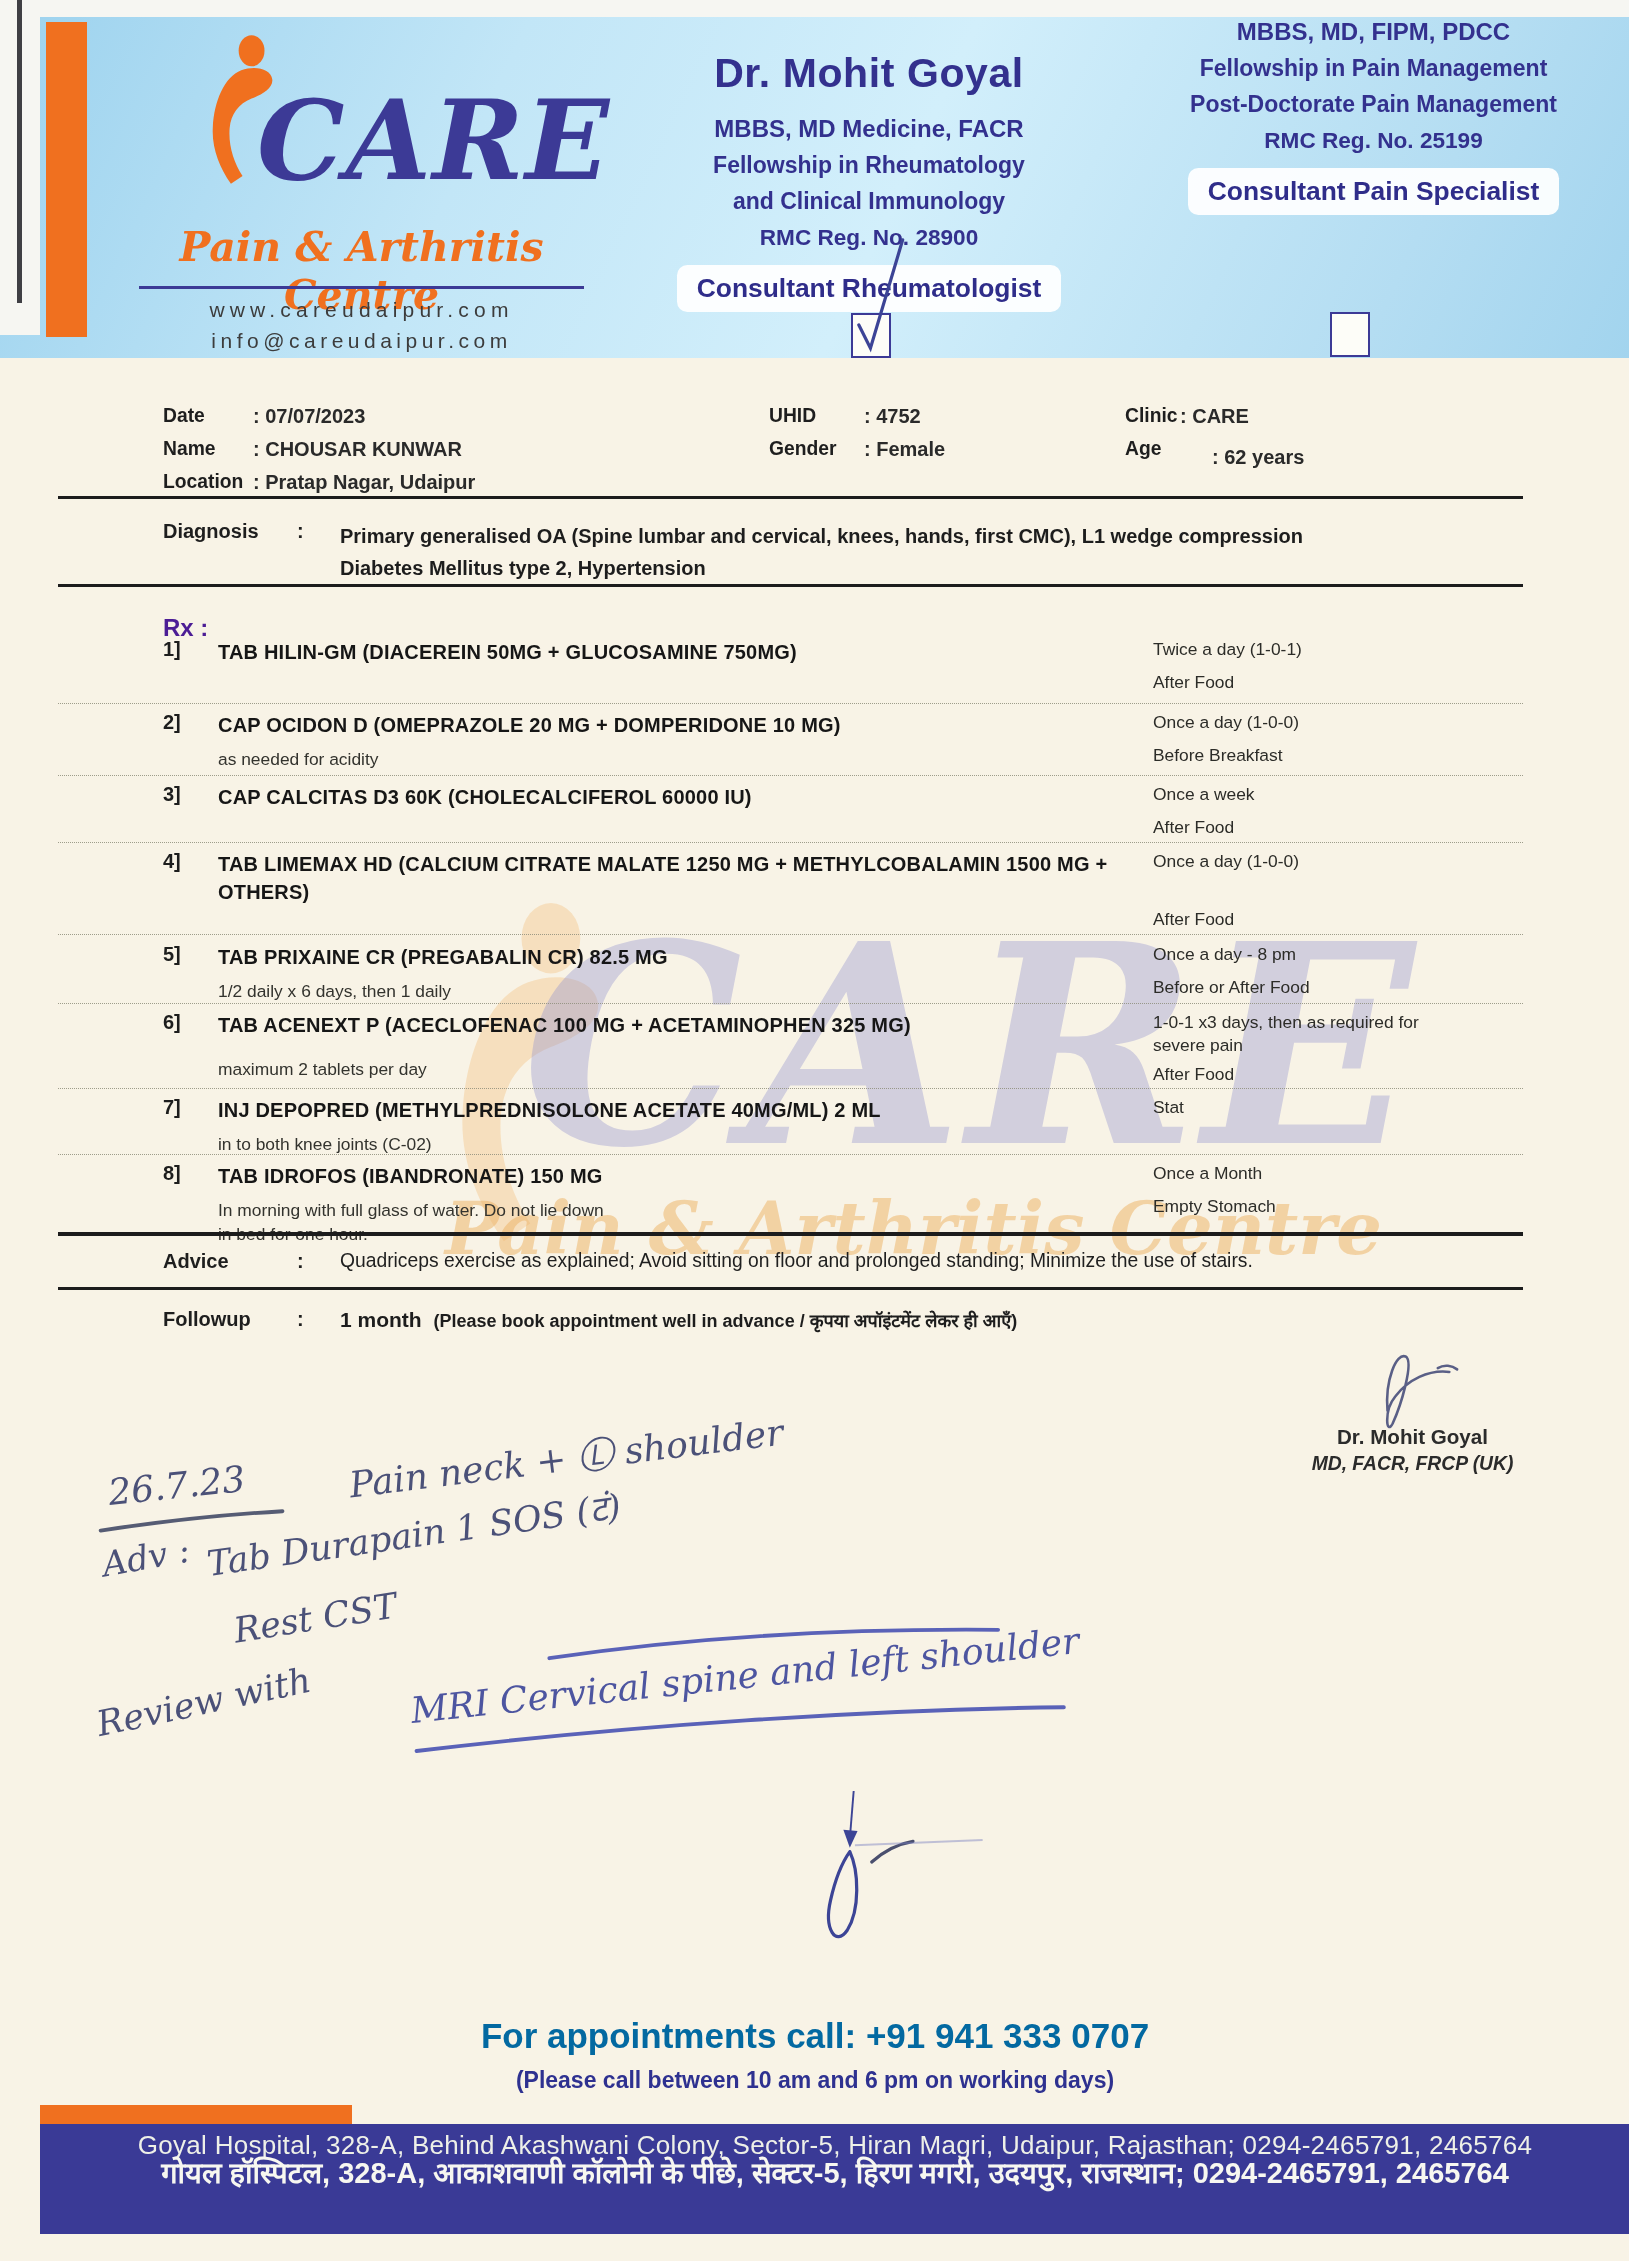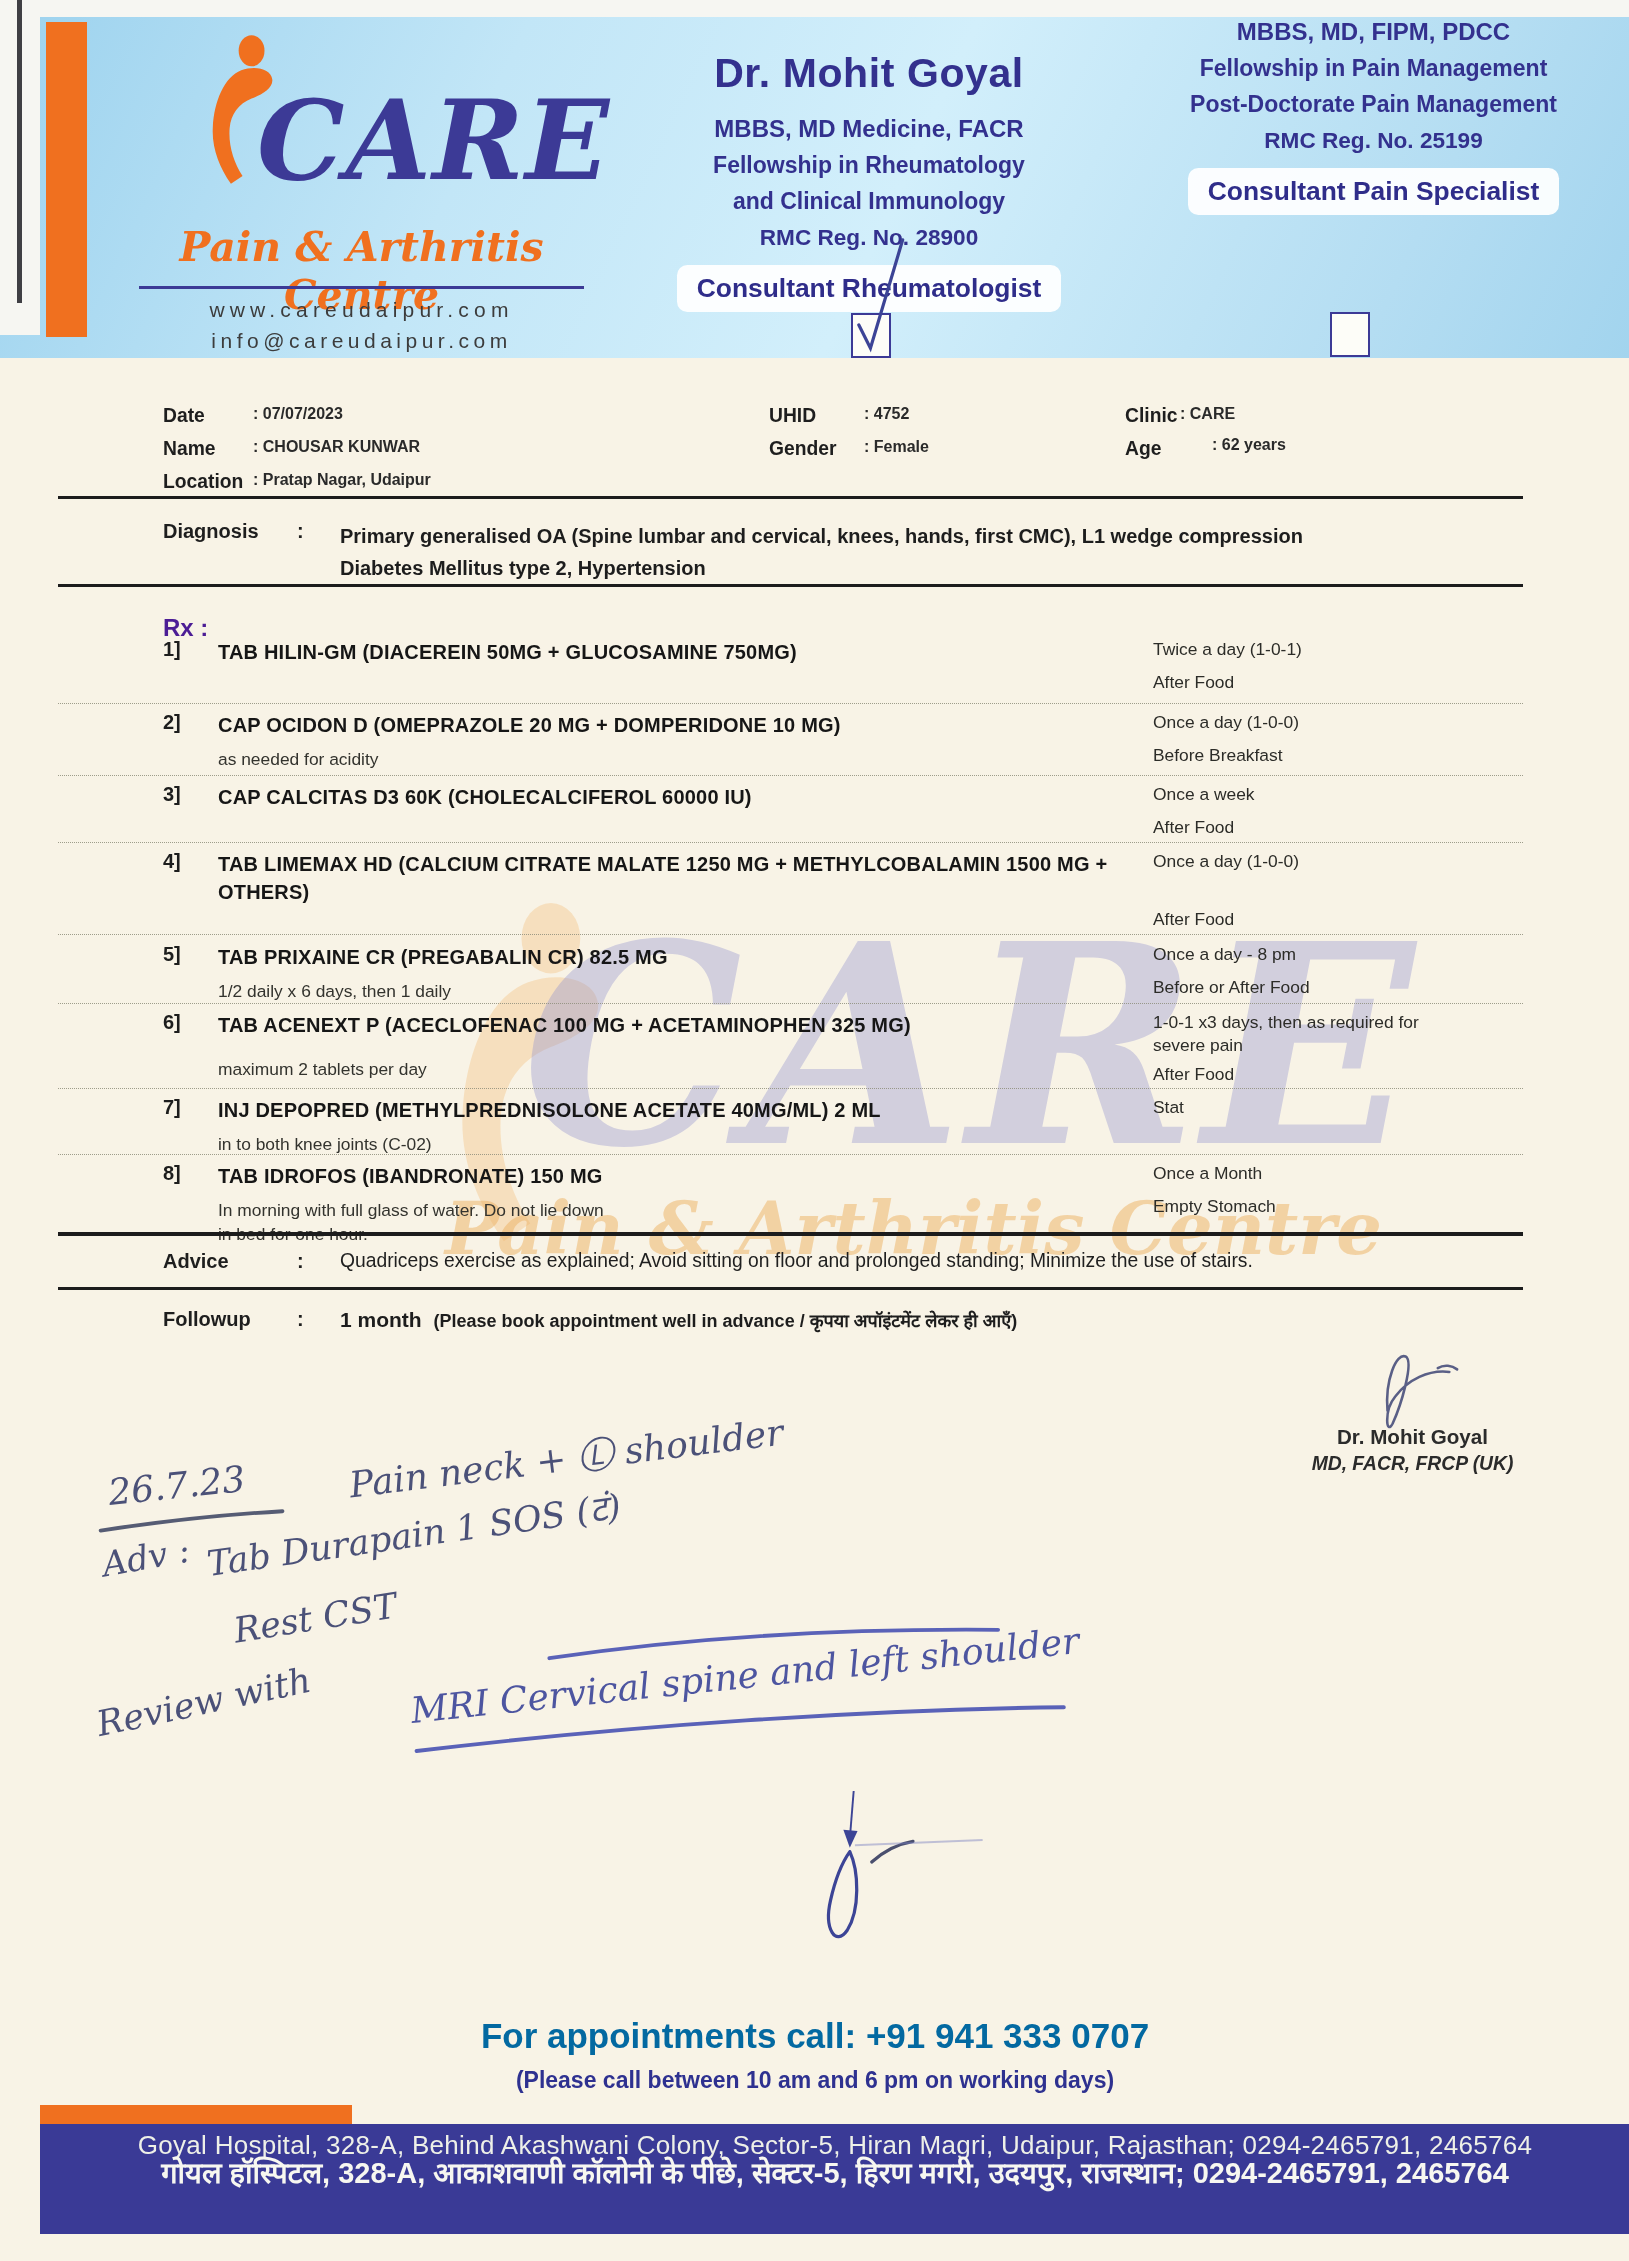--- a/index.html
+++ b/index.html
@@ -28,21 +28,21 @@
   .doc-block{position:absolute;top:0;height:358px;text-align:center;color:#33318e;}
   .doc-name{font-size:41px;font-weight:bold;margin-top:50px;letter-spacing:0.6px;}
   .doc-degrees{font-size:24px;font-weight:bold;margin-top:18px;}
   .doc-line{font-size:23px;font-weight:600;margin-top:9px;}
   .doc-reg{font-size:22.6px;font-weight:600;margin-top:10.3px;}
   .doc-box{display:inline-block;margin-top:14px;background:rgba(255,255,255,.93);
     border-radius:10.3px;padding:7.7px 19.3px;font-size:26.4px;font-weight:bold;color:#2f2d8a;}
   .checkbox{position:absolute;width:36px;height:41px;background:#fdfdf8;border:2.6px solid #3c3a96;}
   
   .lbl{font-weight:bold;font-size:19.3px;color:#1e1e1e;position:absolute;}
-  .val{font-weight:600;font-size:16px;color:#2a2a2a;position:absolute;}
+  .val{font-weight:600;font-size:20px;color:#2a2a2a;position:absolute;}
   .rule{position:absolute;left:58px;width:1465px;background:#1c1c1c;}
   .dotsep{position:absolute;left:58px;width:1465px;border-top:1.9px dotted #8f8f7c;opacity:.85;}
   
   .diag-text{position:absolute;left:340px;width:1083px;font-size:20px;font-weight:bold;line-height:32px;color:#1d1d1d;}
   .rx-label{position:absolute;left:163px;font-size:24px;font-weight:bold;color:#4c1d95;}
   .rx-item{position:absolute;left:0;width:1630px;}
   .rx-num{position:absolute;left:163px;font-size:20px;font-weight:bold;color:#1d1d1d;}
   .rx-main{position:absolute;left:218px;width:903px;}
   .rx-title{font-size:20px;font-weight:bold;letter-spacing:0.2px;line-height:28px;color:#161616;}
   .rx-note{font-size:17.4px;color:#33332e;margin-top:7.7px;line-height:24px;}
@@ -133,21 +133,21 @@
   <span class="lbl" style="left:769px;top:405px;">UHID</span>
   <span class="val" style="left:864px;top:405px;">: 4752</span>
   <span class="lbl" style="left:1125px;top:405px;">Clinic</span>
   <span class="val" style="left:1180px;top:405px;">: CARE</span>
 
   <span class="lbl" style="left:163px;top:438px;">Name</span>
   <span class="val" style="left:253px;top:438px;">: CHOUSAR KUNWAR</span>
   <span class="lbl" style="left:769px;top:438px;">Gender</span>
   <span class="val" style="left:864px;top:438px;">: Female</span>
   <span class="lbl" style="left:1125px;top:438px;">Age</span>
-  <span class="val" style="left:1212px;top:436px;">: 62 years</span>
+  <span class="val" style="left:1212px;top:446px;">: 62 years</span>
 
   <span class="lbl" style="left:163px;top:471px;">Location</span>
   <span class="val" style="left:253px;top:471px;">: Pratap Nagar, Udaipur</span>
 
   <div class="rule" style="top:496px;height:3.2px;"></div>
 
   <span class="lbl" style="left:163px;top:520px;font-size:20px;">Diagnosis</span>
   <span class="lbl" style="left:297px;top:520px;font-size:20px;">:</span>
   <div class="diag-text" style="top:520px;">
     <div>Primary generalised OA (Spine lumbar and cervical, knees, hands, first CMC), L1 wedge compression</div>

